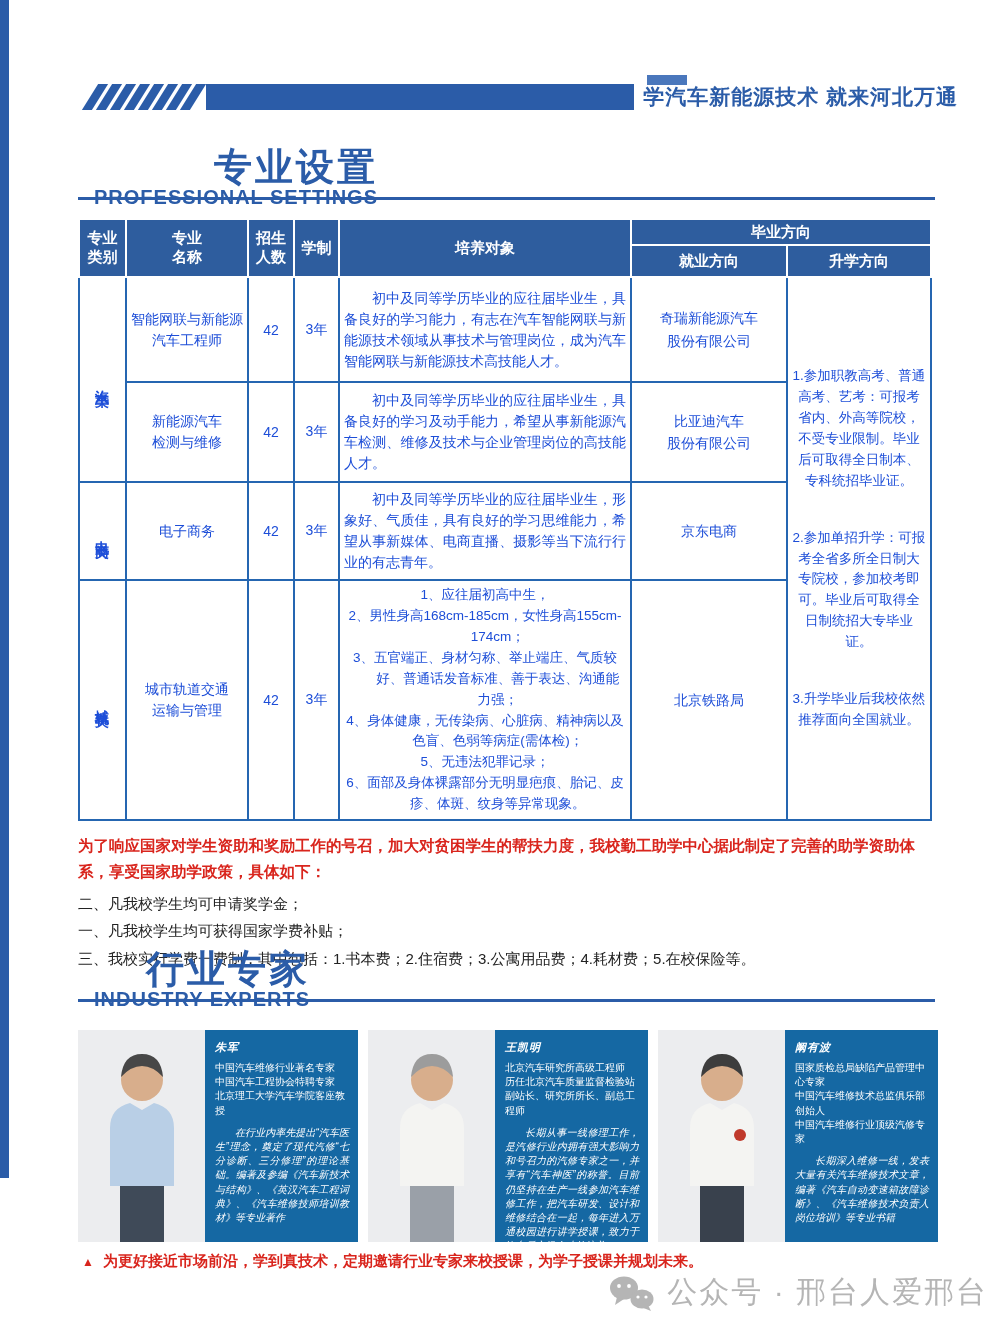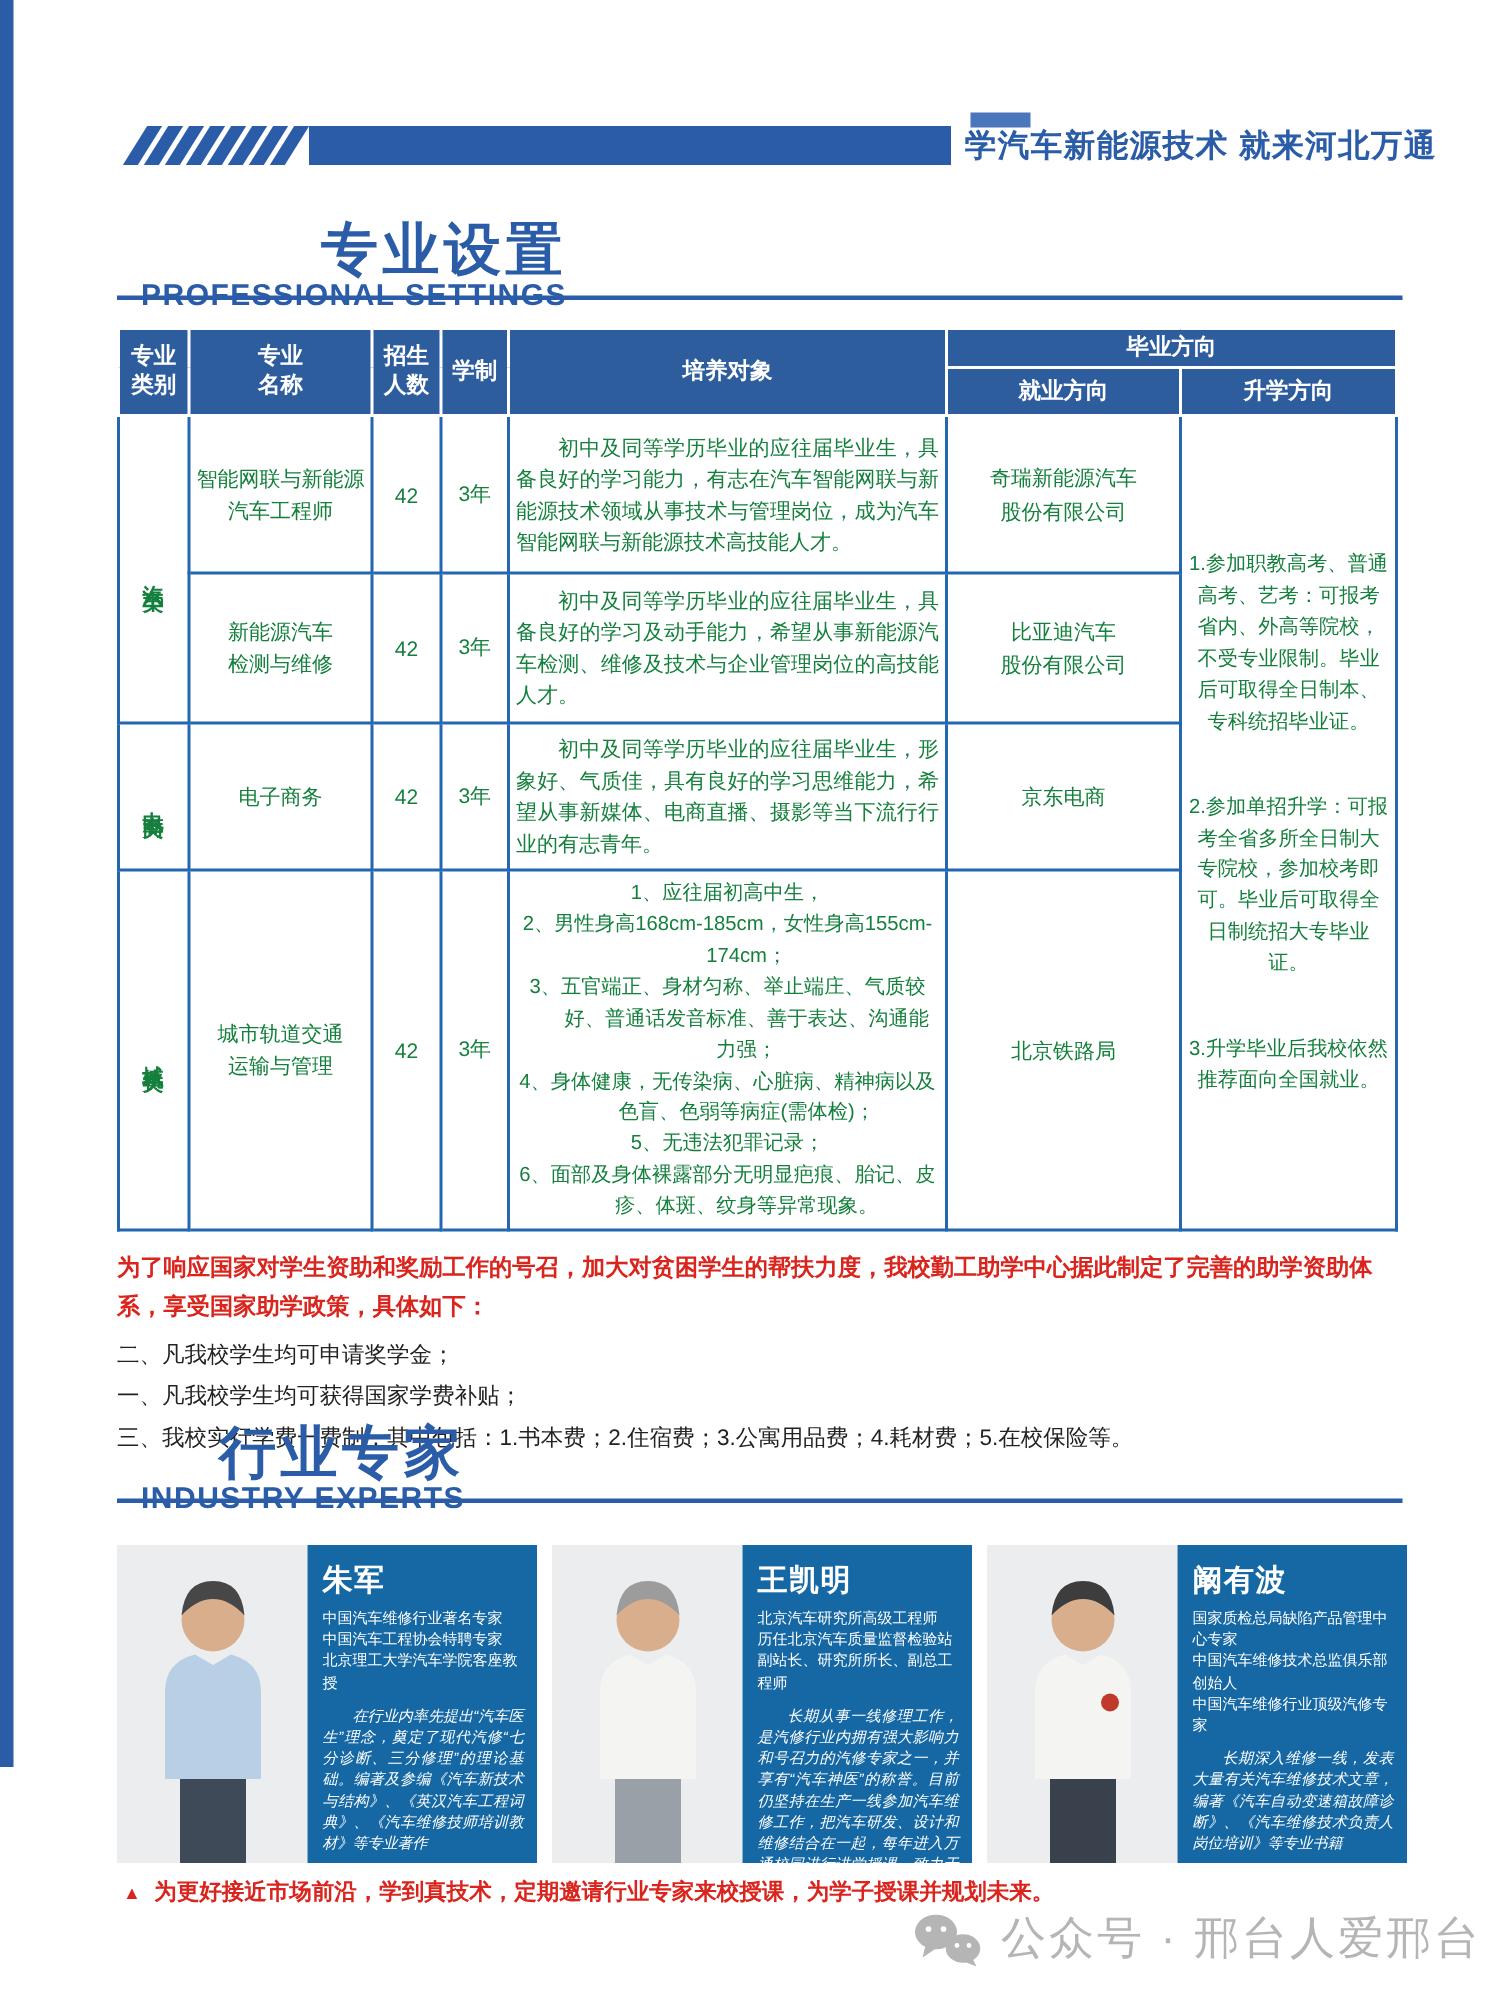--- a/index.html
+++ b/index.html
@@ -27,21 +27,21 @@
   .rule1{top:197px;}
   .rule2{top:999px;}
 
   
   table.majors{position:absolute;left:78px;top:218px;width:852px;border-collapse:collapse;table-layout:fixed;
                border:2px solid #2566b1;}
   table.majors thead th{background:#2e5d9e;color:#ffffff;font-size:15px;font-weight:700;
                border:2px solid #ffffff;white-space:pre-line;line-height:1.25;padding:2px;}
   table.majors thead tr.t1{height:26px;}
   table.majors thead tr.t2{height:32px;}
-  table.majors tbody td{border:2px solid #2566b1;font-size:14px;color:#15803d;text-align:center;vertical-align:middle;padding:4px;}
+  table.majors tbody td{border:2px solid #2566b1;font-size:14px;color:#1d4ed8;text-align:center;vertical-align:middle;padding:4px;}
   tr.r1{height:105px;} tr.r2{height:100px;} tr.r3{height:98px;} tr.r4{height:227px;}
   td.cat{font-weight:700;font-size:15px;letter-spacing:2px;}
   td.cat span{writing-mode:vertical-rl;text-orientation:upright;display:inline-block;}
   td.major{white-space:pre-line;line-height:1.5;}
   td.emp{white-space:pre-line;line-height:1.6;}
   td.target{text-align:left;padding:6px 14px;}
   td.target p{margin:0;text-indent:2em;line-height:1.5;text-align:justify;}
   td.target ul{margin:0;padding:0;list-style:none;}
   td.target li{padding-left:1.9em;text-indent:-1.9em;line-height:1.55;font-size:13.5px;}
   td.fs{text-align:left;padding:0 10px;}
@@ -52,21 +52,21 @@
   .notice{position:absolute;left:78px;top:833px;width:862px;}
   .notice-intro{color:#d9251d;font-weight:700;font-size:15.5px;line-height:1.7;margin:0 0 4px 0;}
   .notice-item{font-size:15px;color:#222222;line-height:1.85;margin:0;}
 
   
   .experts{position:absolute;left:78px;top:1030px;display:flex;gap:10px;}
   .card{width:280px;height:212px;display:flex;}
   .photo{width:127px;height:212px;flex:none;}
   .photo svg{display:block;}
   .ebox{flex:1;background:#1568a3;color:#ffffff;padding:10px 9px 8px 10px;box-sizing:border-box;overflow:hidden;}
-  .ename{font-size:20px;font-weight:700;margin:0 0 6px 0;letter-spacing:1px;}
+  .ename{font-size:11px;font-weight:700;margin:0 0 6px 0;letter-spacing:1px;font-style:italic;}
   .etl{font-size:10px;line-height:1.42;}
   .ebio{font-size:10px;line-height:1.42;text-indent:2em;margin-top:8px;text-align:justify;font-style:italic;}
   .ph-bg{fill:#ecedef;} .ph-skin{fill:#d8ae8c;}
   .e1 .ph-shirt{fill:#b9cfe6;} .e1 .ph-pants{fill:#3f4a58;} .e1 .ph-hair{fill:#474747;}
   .e2 .ph-shirt{fill:#f4f4f2;} .e2 .ph-pants{fill:#9aa0a8;} .e2 .ph-hair{fill:#9c9c9c;}
   .e3 .ph-shirt{fill:#f4f4f2;} .e3 .ph-pants{fill:#39414d;} .e3 .ph-hair{fill:#3d3d3d;}
   .ph-flower{fill:#c0392b;}
 
   
   .expert-note{position:absolute;left:82px;top:1252px;display:flex;align-items:center;gap:9px;

